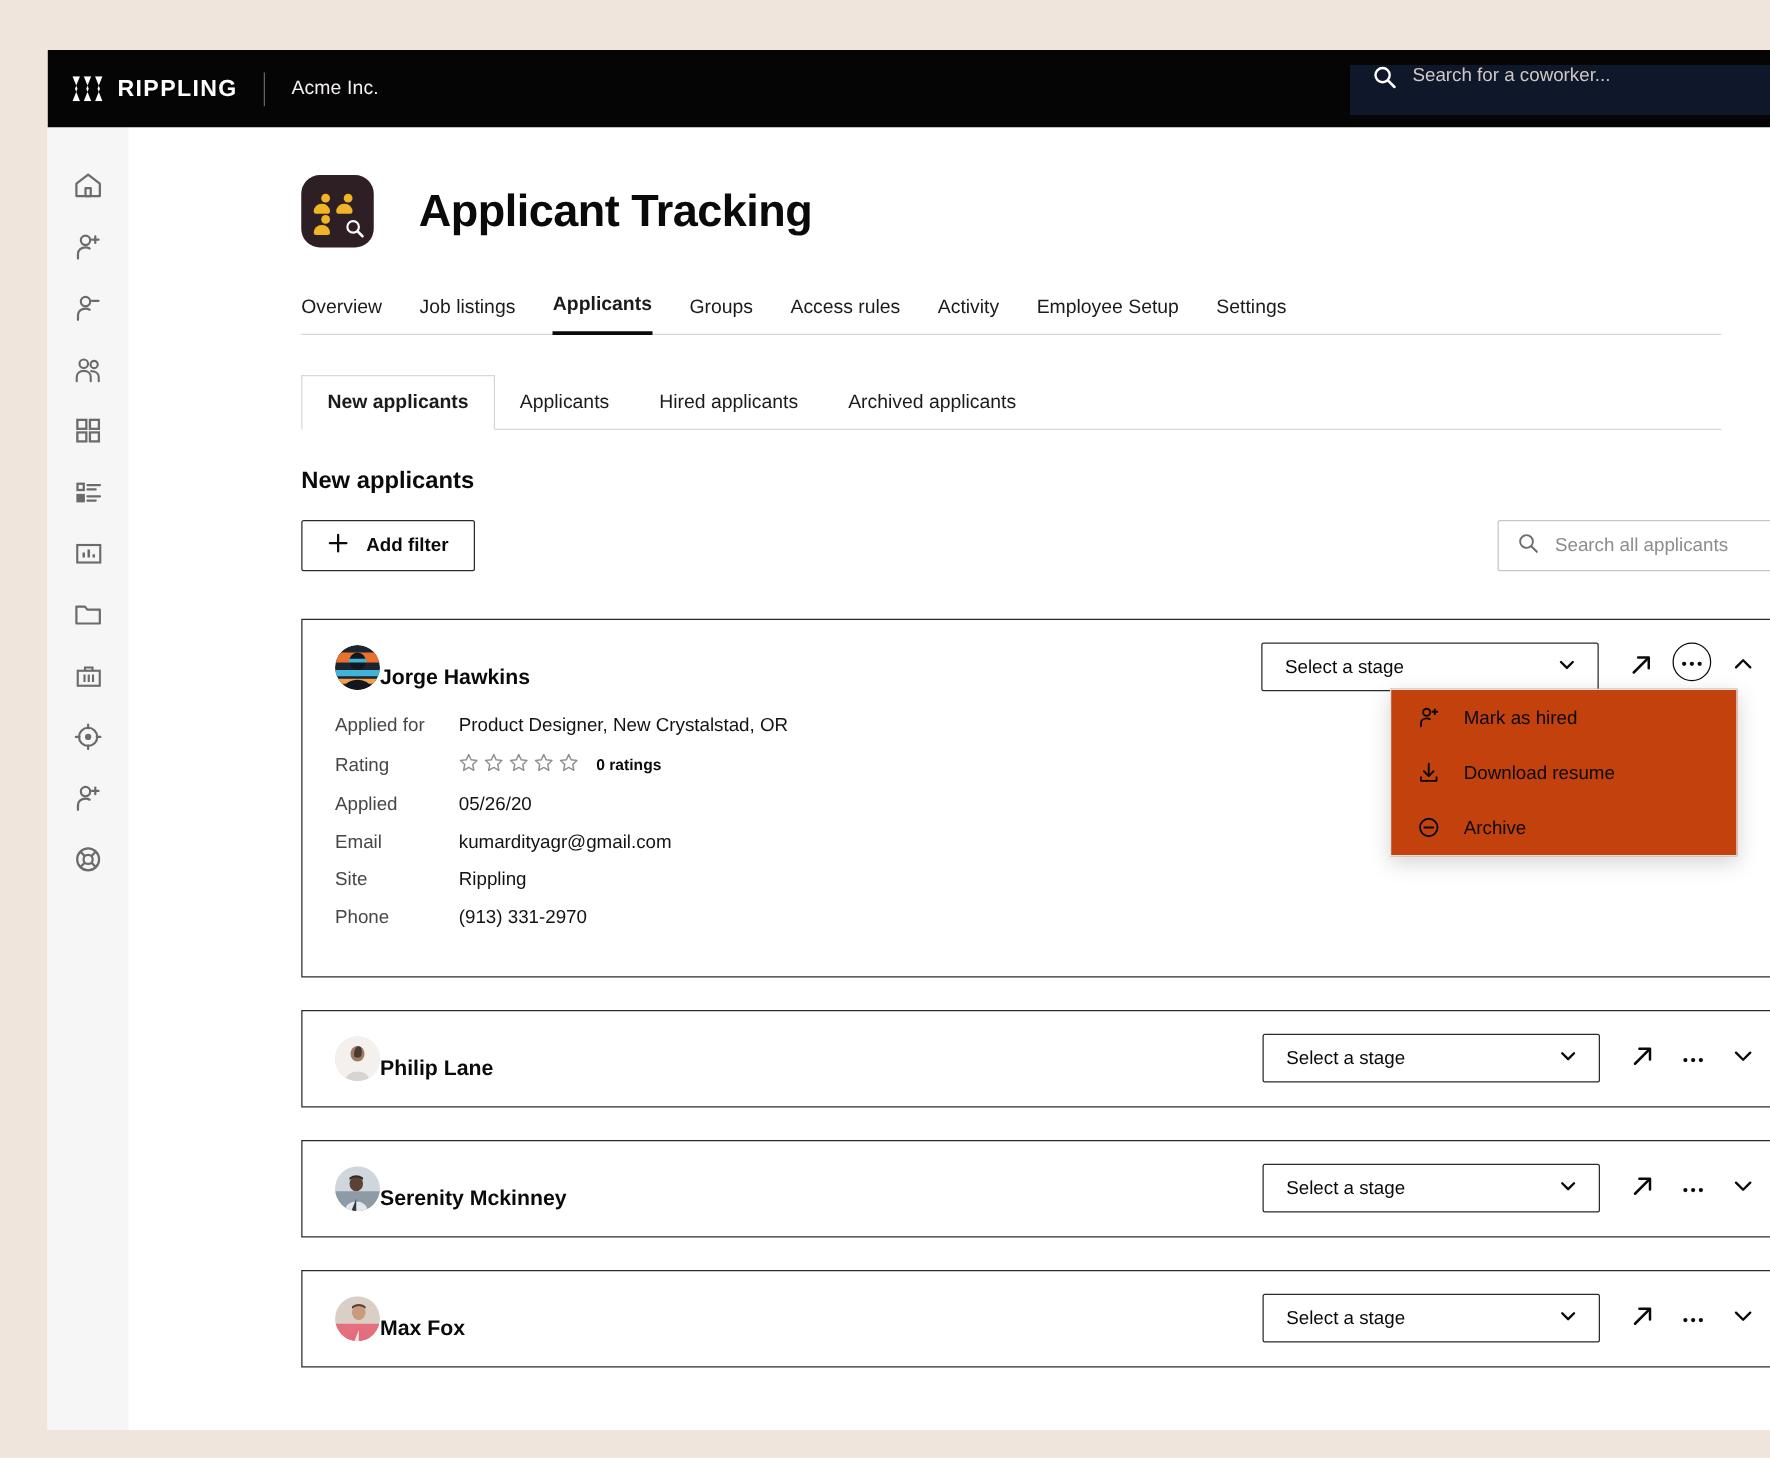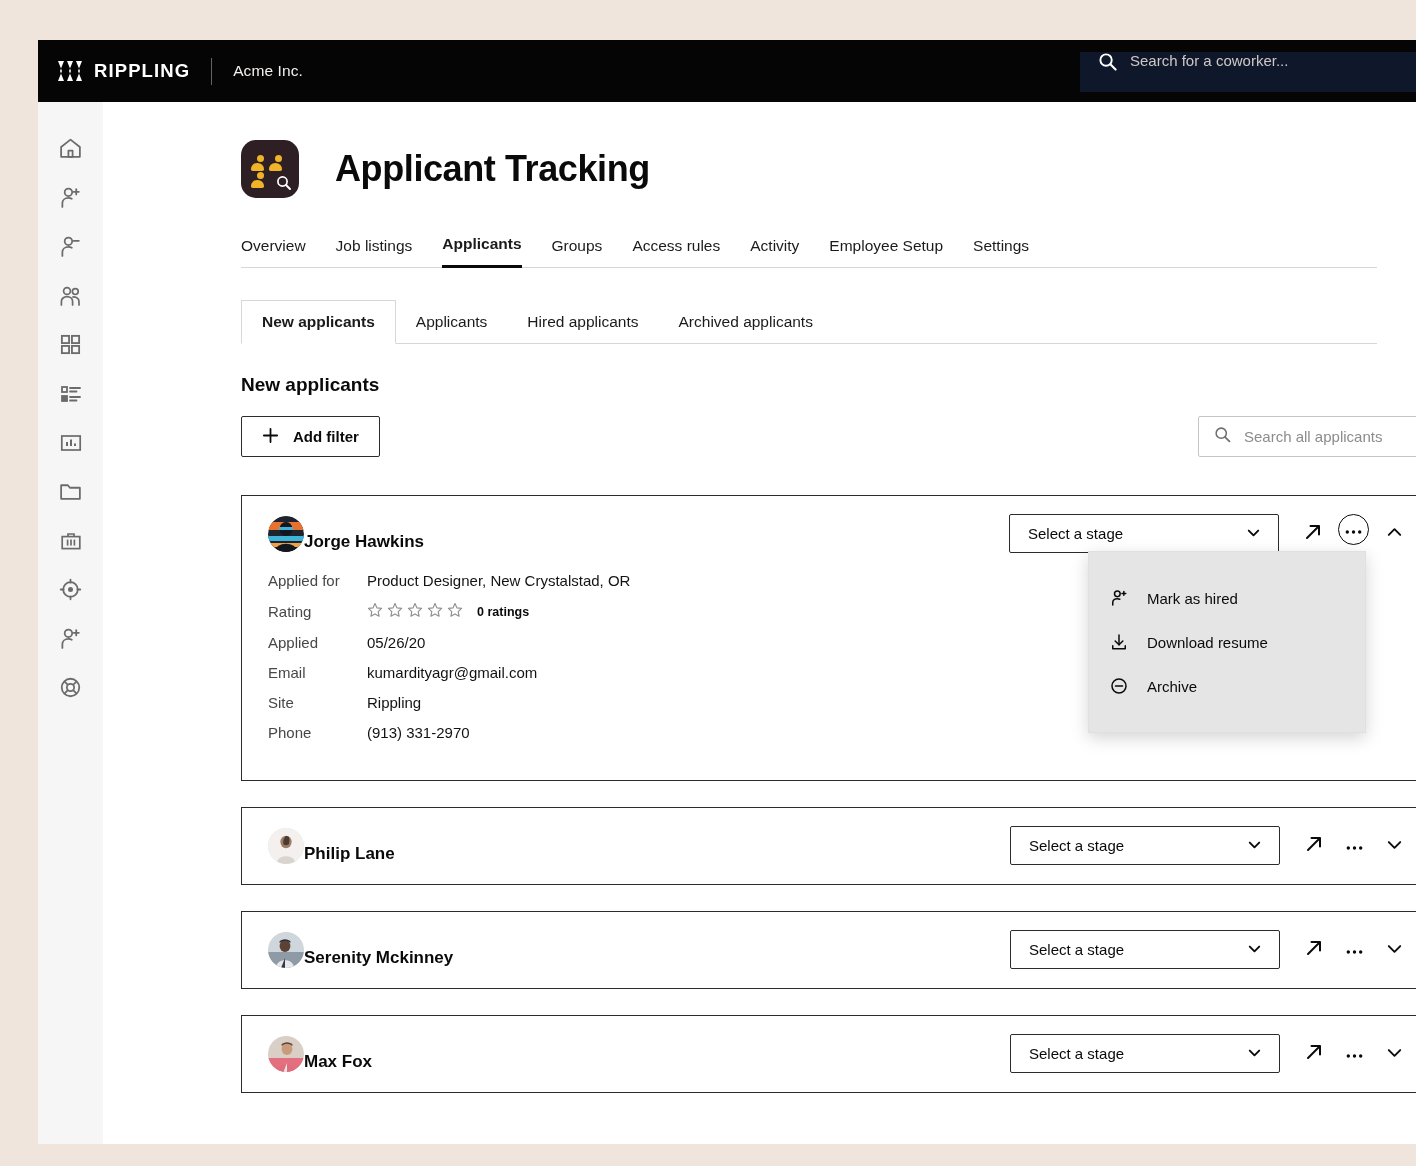--- a/index.html
+++ b/index.html
@@ -320,26 +320,26 @@
   .stars { display: flex; gap: 4px; align-items: center; }
   .ratings-count {
     font-size: 12.5px;
     font-weight: 700;
     color: #0a0a0a;
     margin-left: 10px;
   }
   
   #context-menu {
     position: absolute;
-    left: 846px; top: 55px;
+    left: 870px; top: 55px;
     width: 278px;
-    background: #e5e5e5;
+    background: #c2410c;
     border: 1px solid #e0e0e0;
     box-shadow: 0 5px 16px rgba(0,0,0,0.17);
-    padding: 24px 0;
+    padding: 0 0;
     z-index: 40;
   }
   .menu-item {
     display: flex;
     align-items: center;
     gap: 18px;
     padding: 12px 20px;
     font-size: 15px;
     color: #0a0a0a;
     cursor: pointer;

